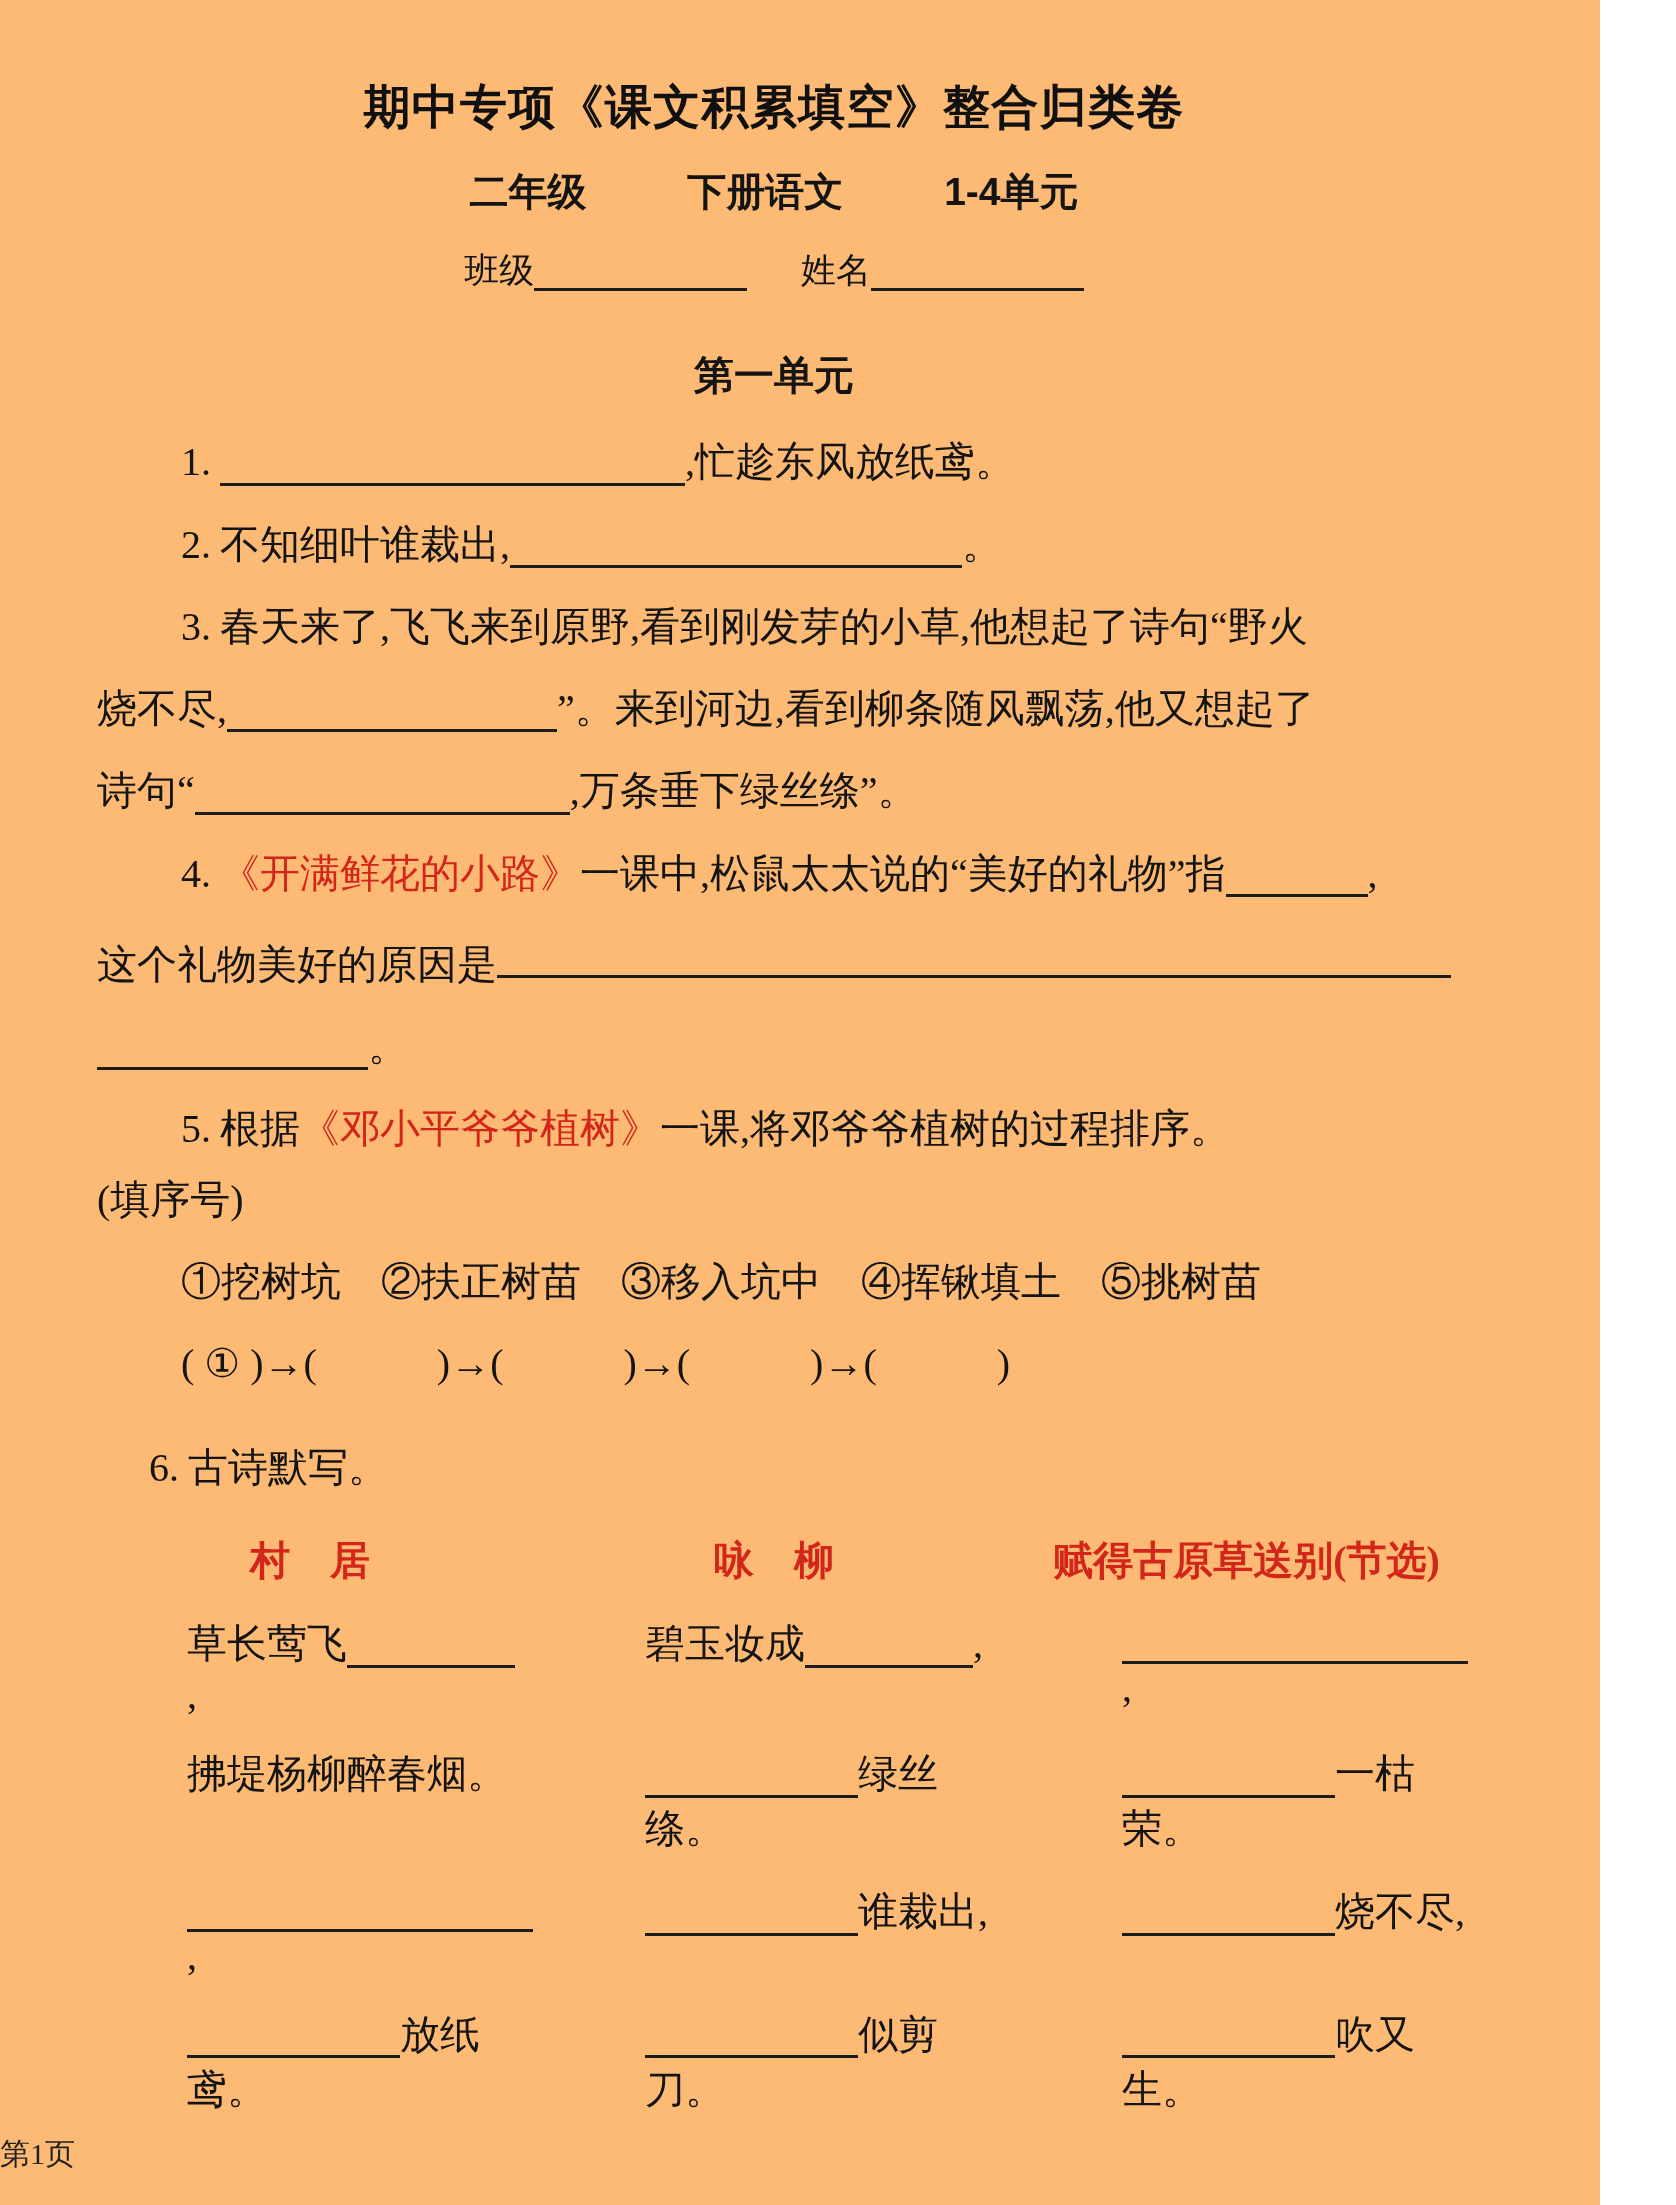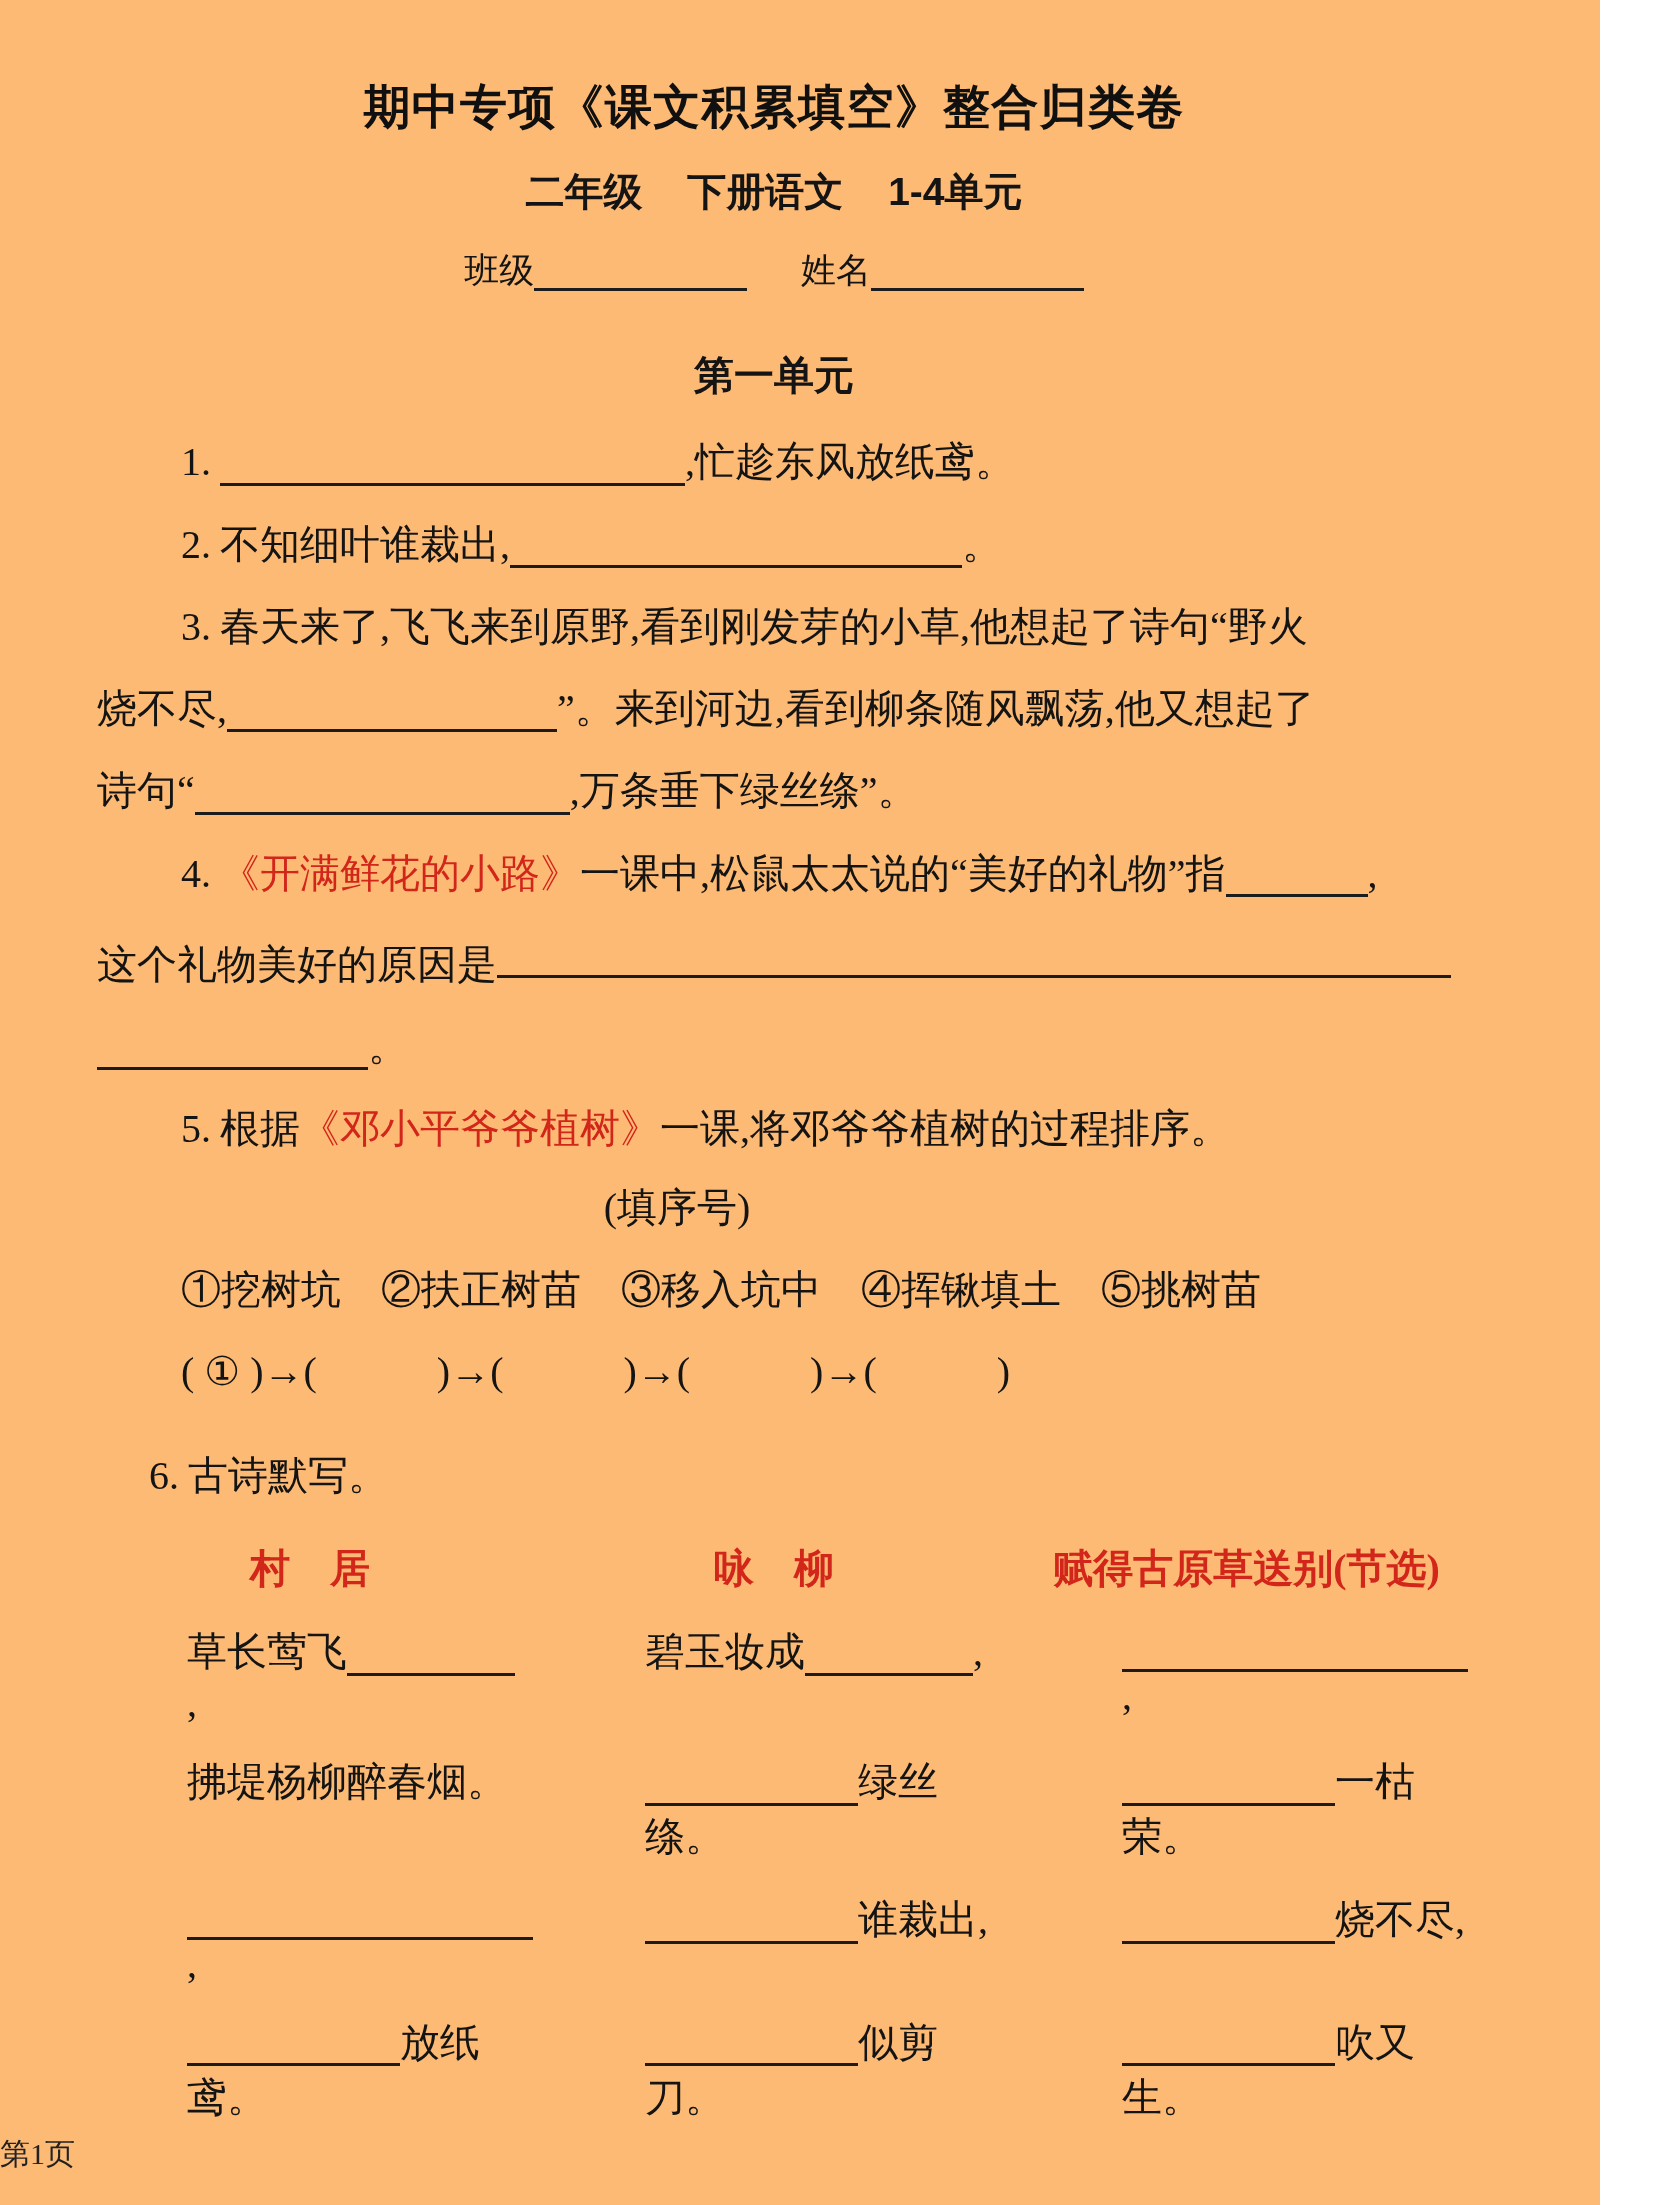--- a/index.html
+++ b/index.html
@@ -22,21 +22,21 @@
     letter-spacing:1.3px;
     color:#101010;
   }
   .subtitle {
     margin-top:26px;
     text-align:center;
     font-family:"Liberation Sans", sans-serif;
     font-weight:bold;
     font-size:39px;
   }
-  .subtitle .gap { margin-left:34px; }
+  .subtitle .gap { margin-left:90px; }
   .idline {
     margin-top:28.4px;
     text-align:center;
     font-size:35px;
   }
   .idline .sp { margin-left:45px; }
   .unit {
     margin-top:54px;
     text-align:center;
     font-weight:bold;
@@ -56,22 +56,22 @@
     height:1.1em;
     border-bottom:3.2px solid #1c1c1c;
     vertical-align:-0.26em;
   }
   .w220{width:142px}.w260{width:168px}.w330{width:213px}
   .w420{width:271px}.w510{width:330px}.w535{width:346px}.w580{width:375px}
   .w700{width:452px}.w720{width:465px}
   .flexline { display:flex; align-items:baseline; }
   .blank.grow { flex:1; }
   .hint {
-    margin-top:34px;
-    text-align:center;
+    margin-top:26px;
+    text-align:left;
     padding-right:194px;
   }
   .prewrap { white-space:pre-wrap; }
   
   .poems {
     display:grid;
     grid-template-columns:426px 446px 1fr;
     margin-top:43px;
     row-gap:44px;
     font-size:40px;

